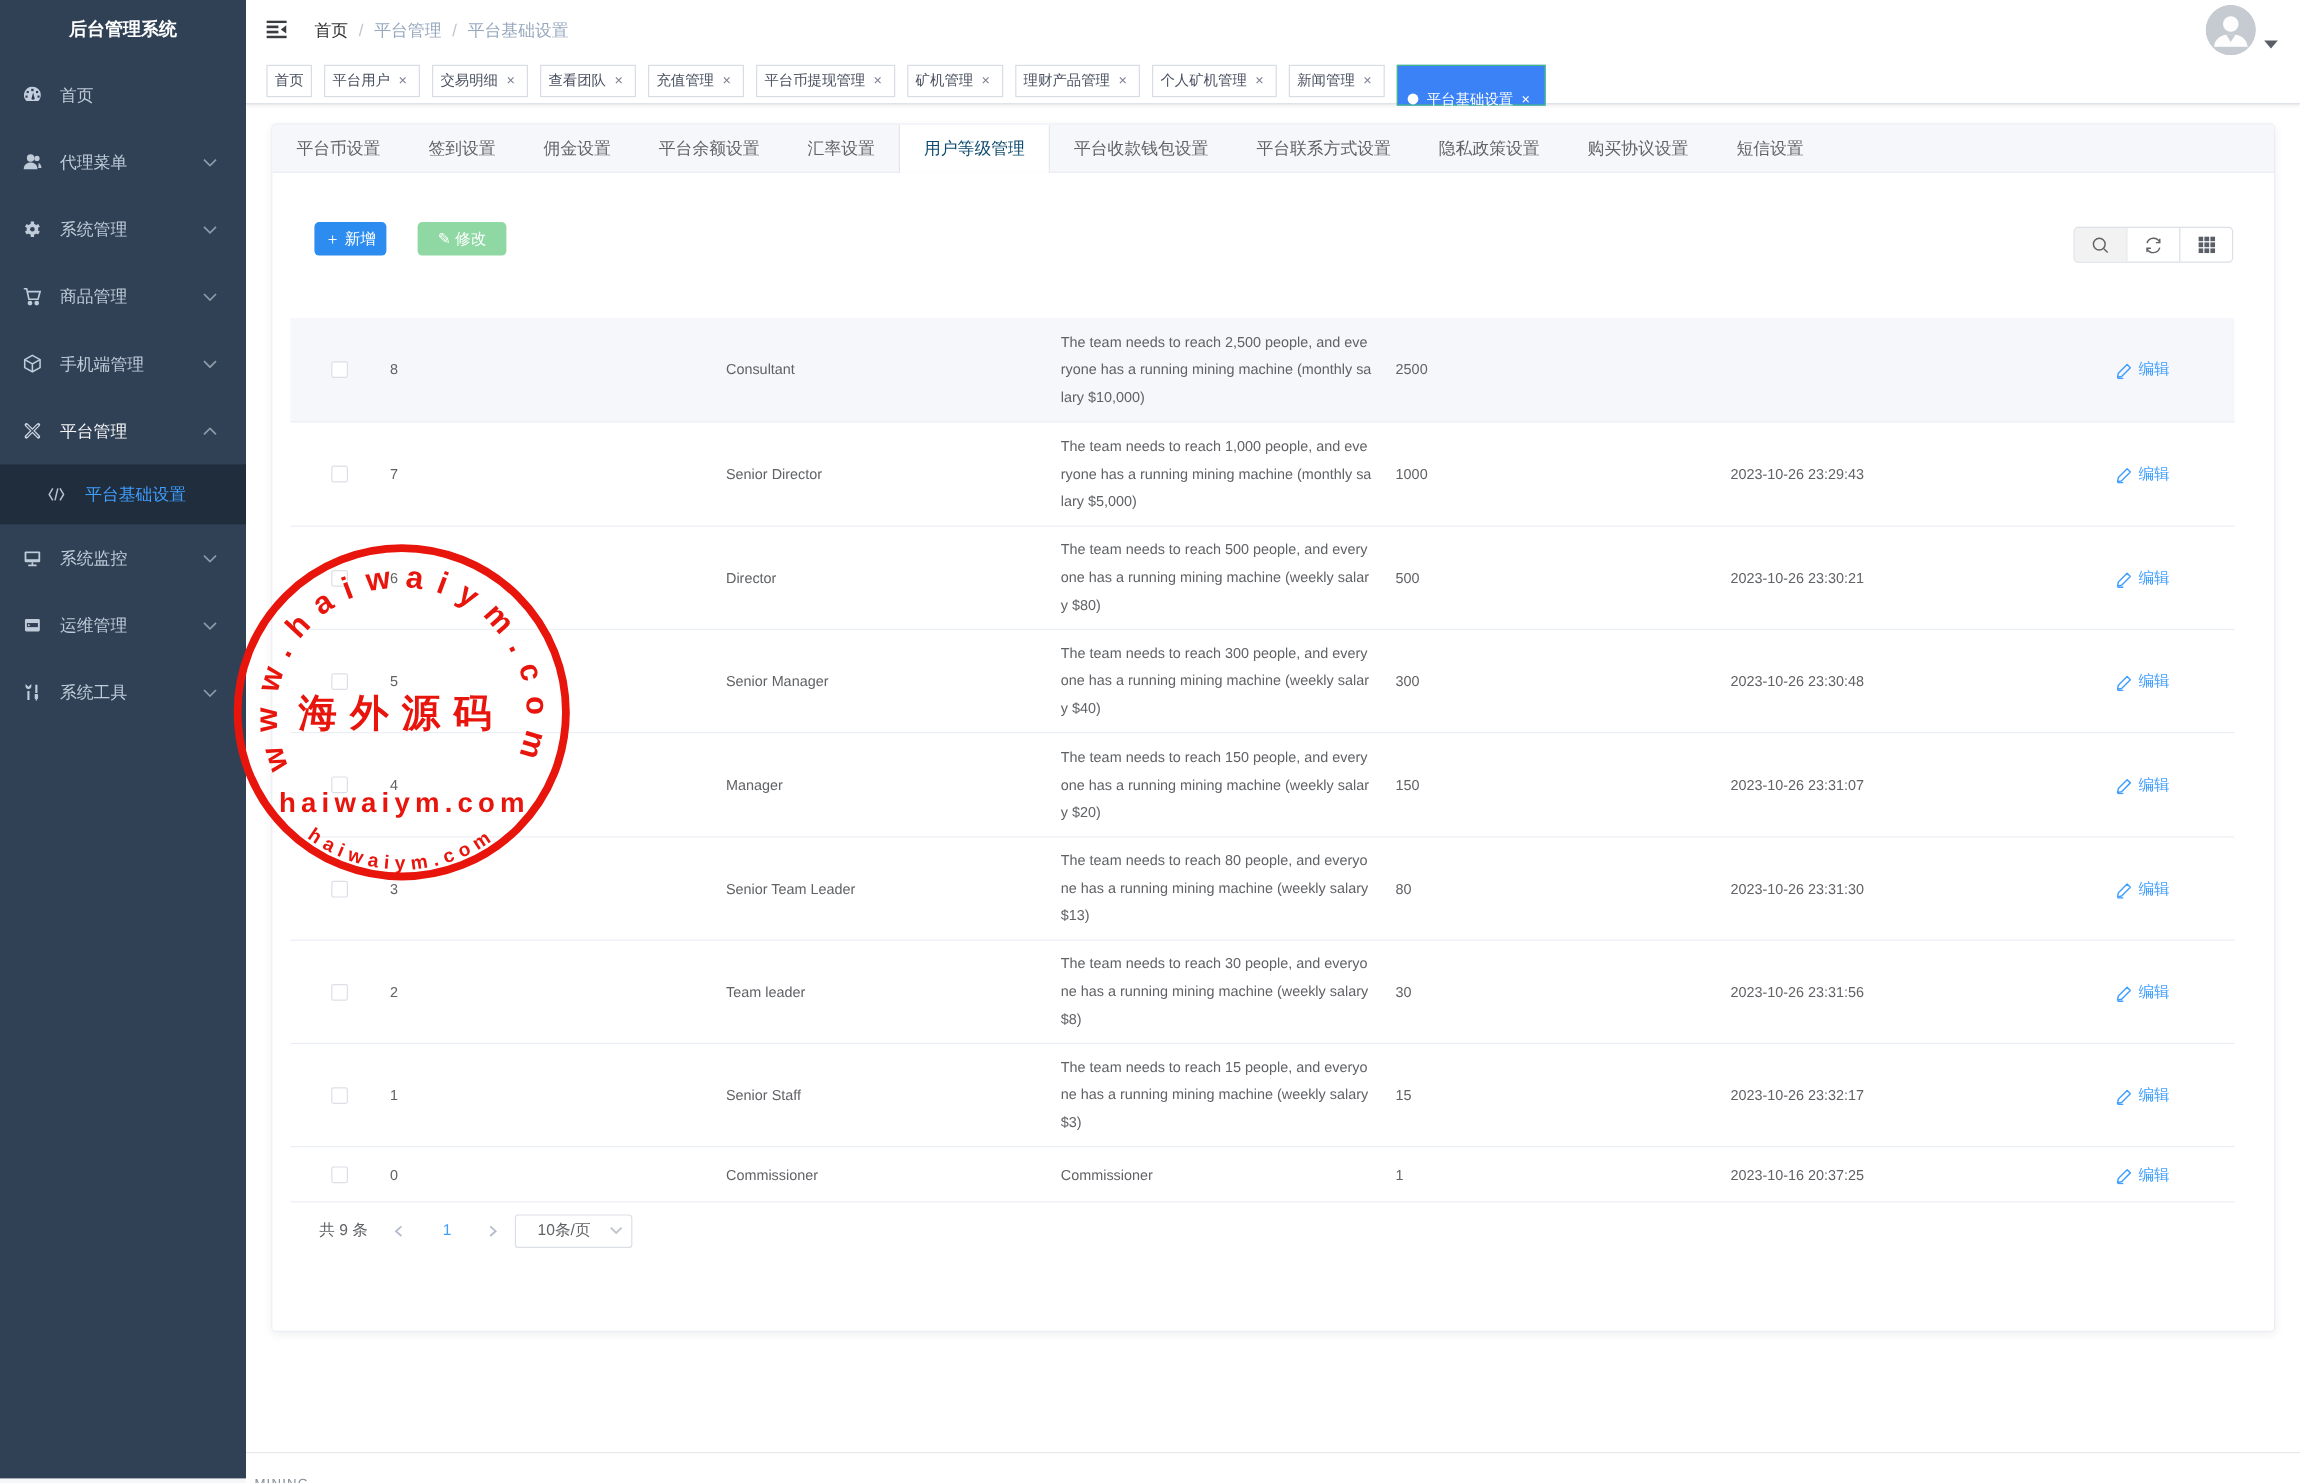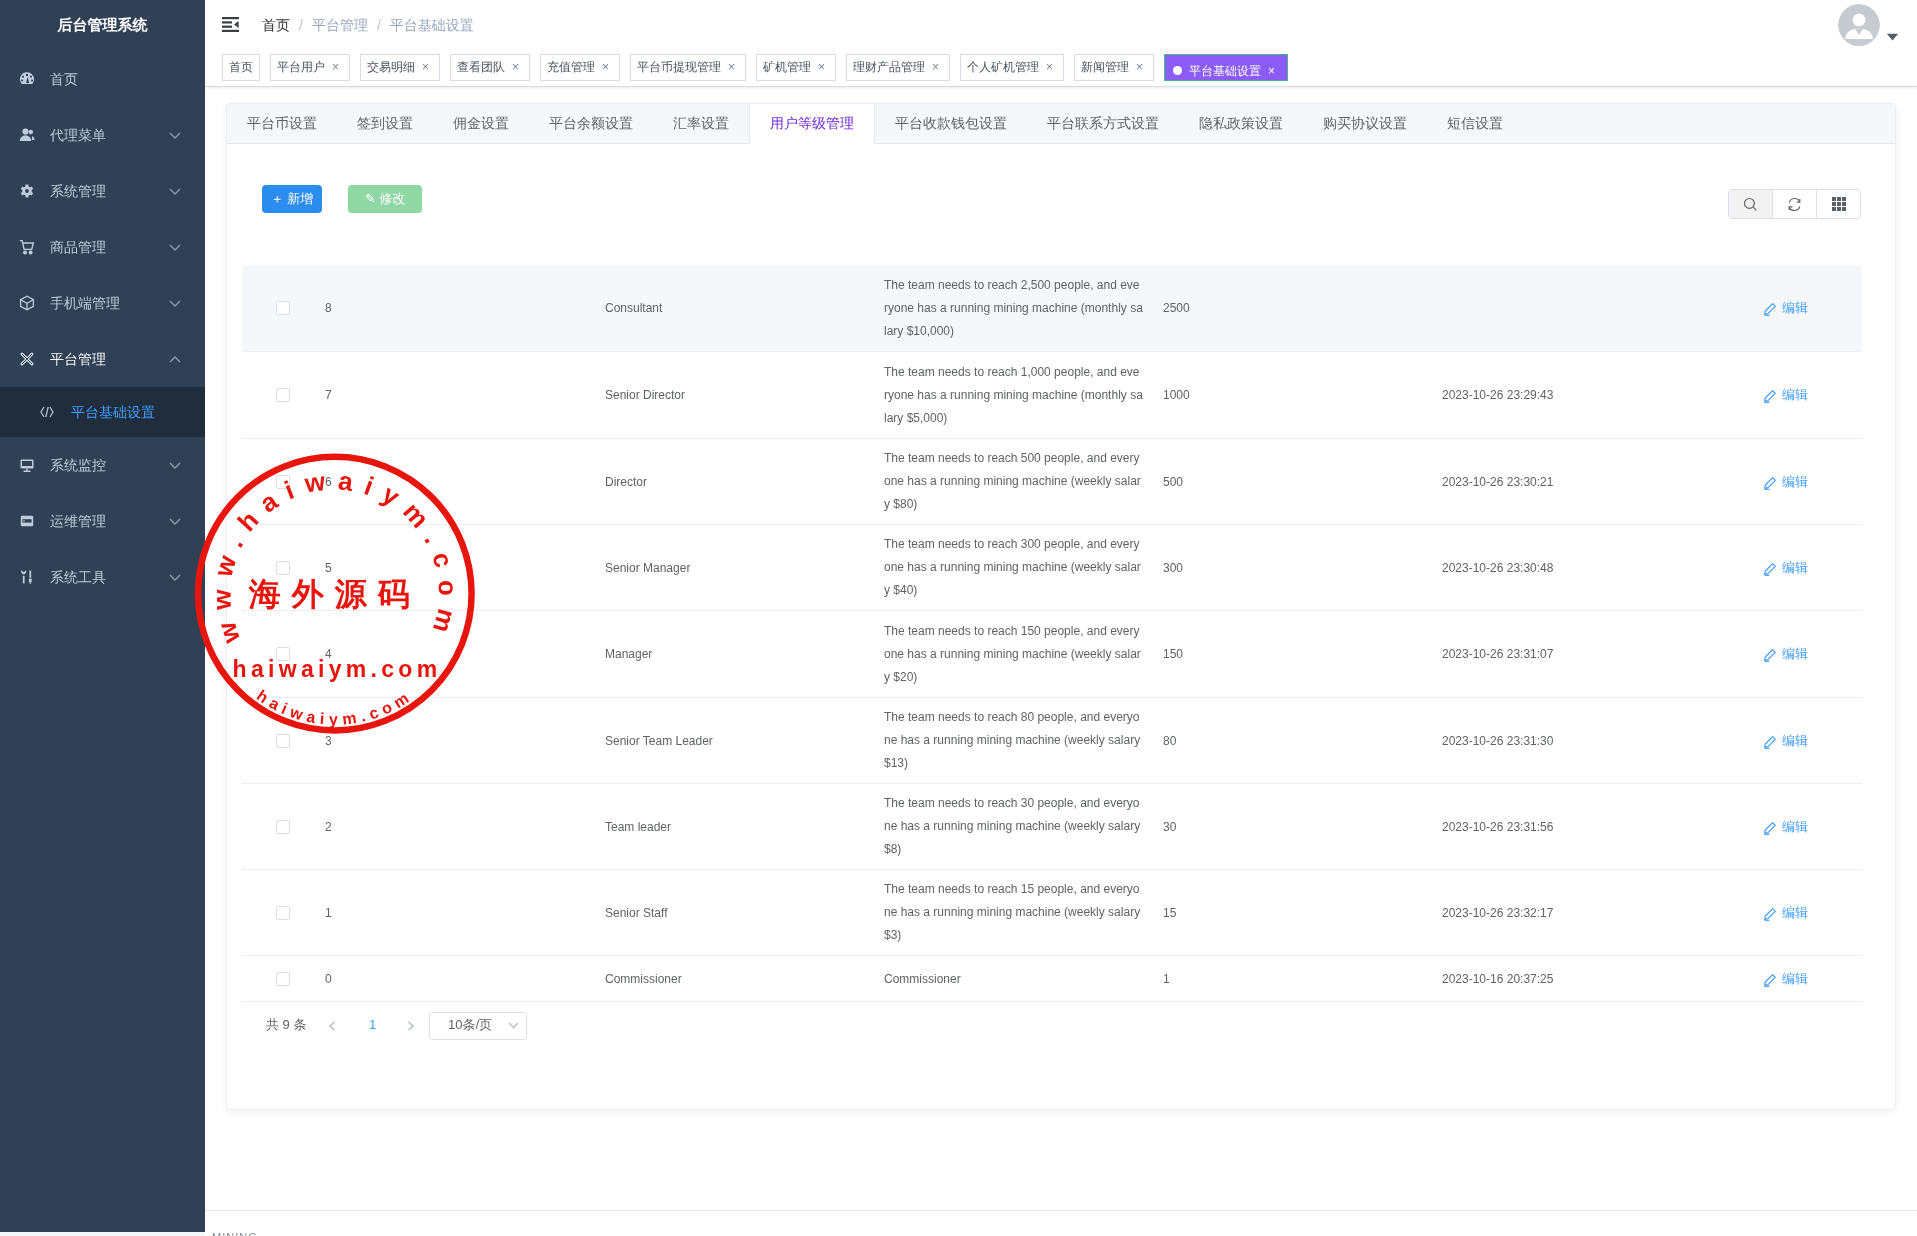--- a/index.html
+++ b/index.html
@@ -13,27 +13,27 @@
 #sub{position:absolute;left:0;top:387px;width:205px;height:50px;background:#1f2d3d;font-size:14px}
 #sub .tx{position:absolute;left:71px;line-height:50px;color:#409eff}
 #sub .ic{position:absolute;left:40px;top:19px}
 #navbar{position:absolute;left:205px;top:0;width:1712px;height:50px;background:#fff;z-index:4}
 #bc{position:absolute;left:57px;top:0;line-height:50px;font-size:14px;color:#97a8be}
 #bc b{color:#303133;font-weight:normal}
 #bc .sep{margin:0 9px;color:#c0c4cc}
 #tagbar{position:absolute;left:205px;top:50px;width:1712px;height:37px;background:#fff;border-bottom:1px solid #d8dce5;box-shadow:0 1px 3px rgba(0,0,0,.08);z-index:3;padding-left:7px}
 .tag{display:inline-block;height:27px;line-height:25px;border:1px solid #d8dce5;background:#fff;color:#495060;font-size:12px;padding:0 6px;margin:4px 0 0 10px;vertical-align:top}
 .tag .x{color:#7b8391;margin-left:3px;font-size:12px;display:inline-block;width:15px;text-align:center}
-.tag.act{background:#8b5cf6;color:#fff;border-color:#42b983;padding:4px 8px}
+.tag.act{background:#3b82f6;color:#fff;border-color:#42b983;padding:16px 8px}
 .tag.act .x{color:#fff}
 .tag.act .dot{display:inline-block;width:9px;height:9px;border-radius:50%;background:#fff;margin-right:7px;position:relative;top:0px}
 #card{position:absolute;left:226px;top:103px;width:1670px;height:1007px;background:#fff;border:1px solid #ebeef5;border-radius:4px;box-shadow:0 2px 8px rgba(0,0,0,.06);z-index:1}
 #tabs{position:absolute;left:0;top:0;width:1668px;height:40px;background:#f5f7fa;border-bottom:1px solid #e4e7ed;border-radius:4px 4px 0 0;white-space:nowrap}
 .tab{display:inline-block;height:39px;line-height:39px;padding:0 20px;font-size:14px;color:#5f6368;vertical-align:top}
-.tab.on{background:#fff;color:#6d28d9;border-left:1px solid #e4e7ed;border-right:1px solid #e4e7ed;height:40px}
+.tab.on{background:#fff;color:#0c4a6e;border-left:1px solid #e4e7ed;border-right:1px solid #e4e7ed;height:40px}
 .btn{position:absolute;height:28px;border-radius:4px;color:#fff;font-size:13px;text-align:center;line-height:28px}
 #btnadd{left:35px;top:81px;width:60px;background:#2d8cf0}
 #btnedit{left:121px;top:81px;width:74px;background:#8fd8a3}
 #bgroup{position:absolute;left:1501px;top:85px;width:133px;height:30px;border:1px solid #dcdfe6;border-radius:4px;background:#fff}
 #bgroup .seg{position:absolute;top:0;height:28px;border-right:1px solid #dcdfe6}
 .row{position:absolute;left:15px;width:1620px;border-bottom:1px solid #ebeef5}
 .row .cell{position:absolute;top:0;height:100%;display:flex;align-items:center;font-size:12px;color:#606266;white-space:nowrap}
 .hd .cell{color:#909399}
 .cb{position:absolute;left:34px;top:50%;margin-top:-7px;width:14px;height:14px;border:1px solid #dcdfe6;border-radius:2px;background:#fff}
 .c1{left:83px}.c2{left:363px}.c3{left:642px}.c4{left:921px}.c5{left:1200px}

